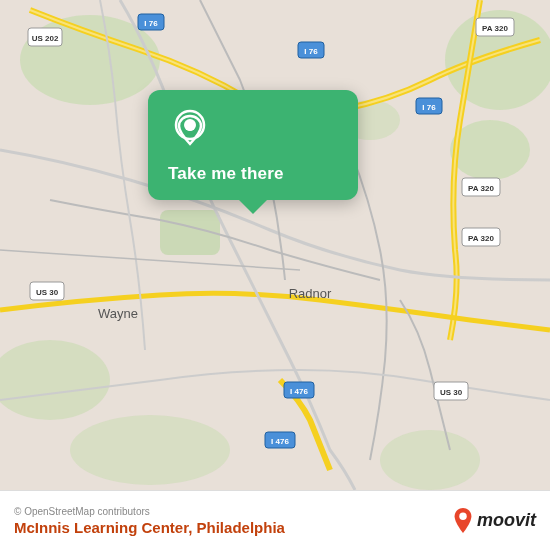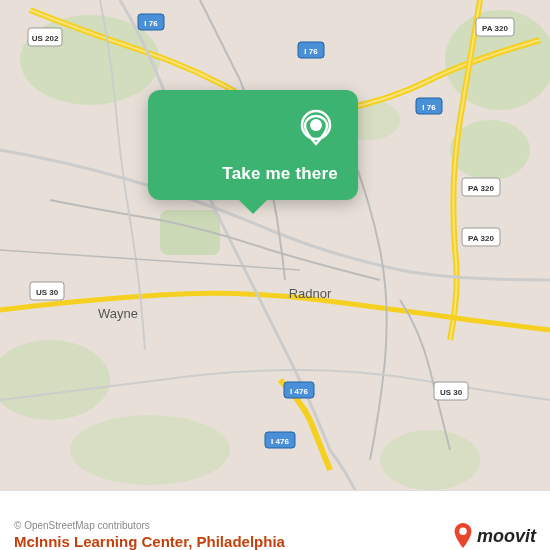--- a/index.html
+++ b/index.html
@@ -32,21 +32,21 @@
     
     #location-card {
       position: absolute;
       top: 90px;
       left: 148px;
       width: 210px;
       background: #3cb371;
       border-radius: 12px;
       display: flex;
       flex-direction: column;
-      align-items: flex-end;
+      align-items: flex-start;
       padding: 18px 20px 16px;
       box-shadow: 0 4px 16px rgba(0,0,0,0.25);
       cursor: pointer;
     }
 
     #pin-icon {
       width: 44px;
       height: 44px;
       margin-bottom: 12px;
     }
@@ -69,21 +69,21 @@
       border-right: 14px solid transparent;
       border-top: 14px solid #3cb371;
     }
 
     
     #footer {
       width: 550px;
       height: 60px;
       background: #fff;
       display: flex;
-      align-items: flex-end;
+      align-items: center;
       padding: 0 14px;
       border-top: 1px solid #ddd;
       position: relative;
     }
 
     #footer-left {
       display: flex;
       flex-direction: column;
       flex: 1;
     }

